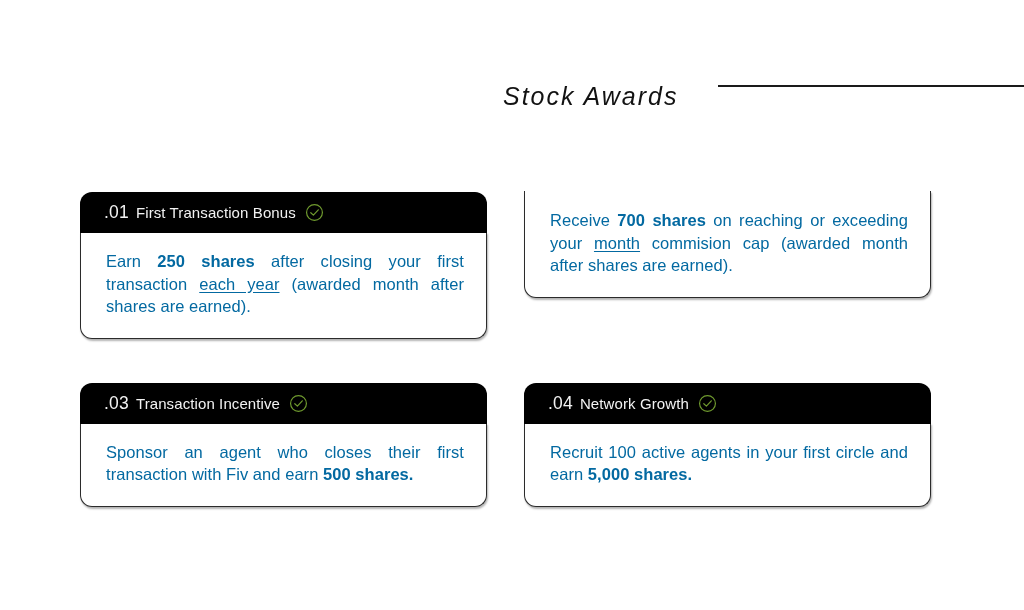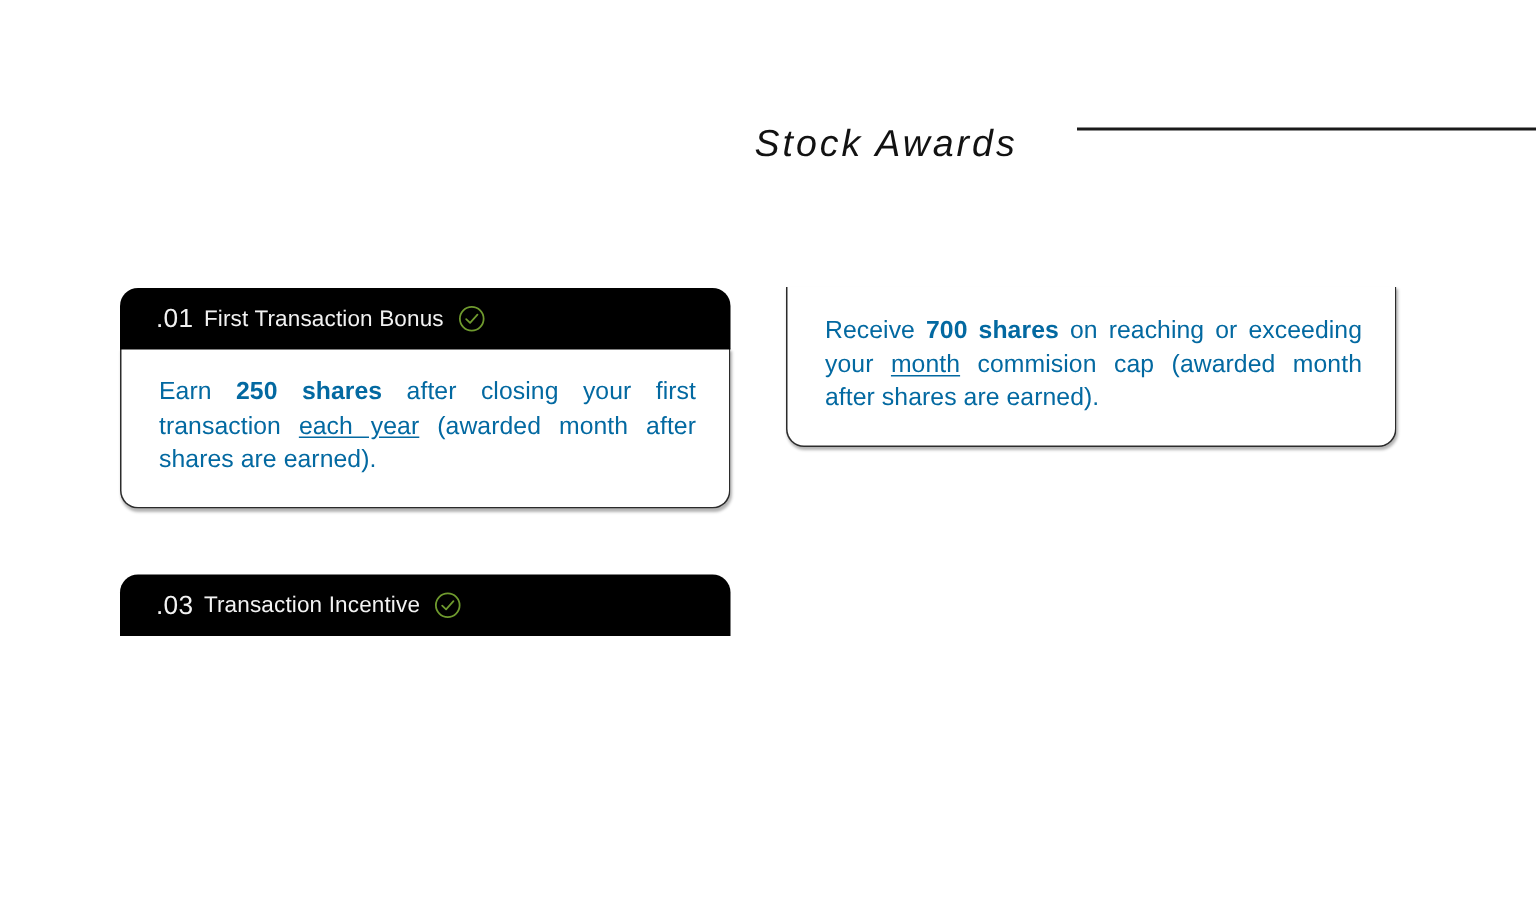--- a/index.html
+++ b/index.html
@@ -192,20 +192,36 @@
       <div class="card-header">
         <span class="card-num">.03</span>
         <span class="card-title">Transaction Incentive</span>
         <span class="check-icon">
           <svg width="19" height="19" viewBox="0 0 24 24" fill="none">
             <circle cx="12" cy="12" r="10" stroke="#6f9a2e" stroke-width="1.5"></circle>
             <path d="M7.3 12.3 L10.6 15.4 L16.8 8.6" stroke="#6f9a2e" stroke-width="1.5" fill="none" stroke-linecap="round" stroke-linejoin="round"></path>
           </svg>
         </span>
       </div>
-    </div>
-
-    <div class="card">
+      <div class="card-body short">
+        <p class="body-text">Sponsor an agent who closes their first transaction with Fiv and earn <b>500 shares.</b></p>
+      </div>
+    </div>
+
+    <div class="card">
+      <div class="card-header">
+        <span class="card-num">.04</span>
+        <span class="card-title">Network Growth</span>
+        <span class="check-icon">
+          <svg width="19" height="19" viewBox="0 0 24 24" fill="none">
+            <circle cx="12" cy="12" r="10" stroke="#6f9a2e" stroke-width="1.5"></circle>
+            <path d="M7.3 12.3 L10.6 15.4 L16.8 8.6" stroke="#6f9a2e" stroke-width="1.5" fill="none" stroke-linecap="round" stroke-linejoin="round"></path>
+          </svg>
+        </span>
+      </div>
+      <div class="card-body short">
+        <p class="body-text">Recruit 100 active agents in your first circle and earn <b>5,000 shares.</b></p>
+      </div>
     </div>
 
   </div>
 
 </div>
 
 </body></html>

